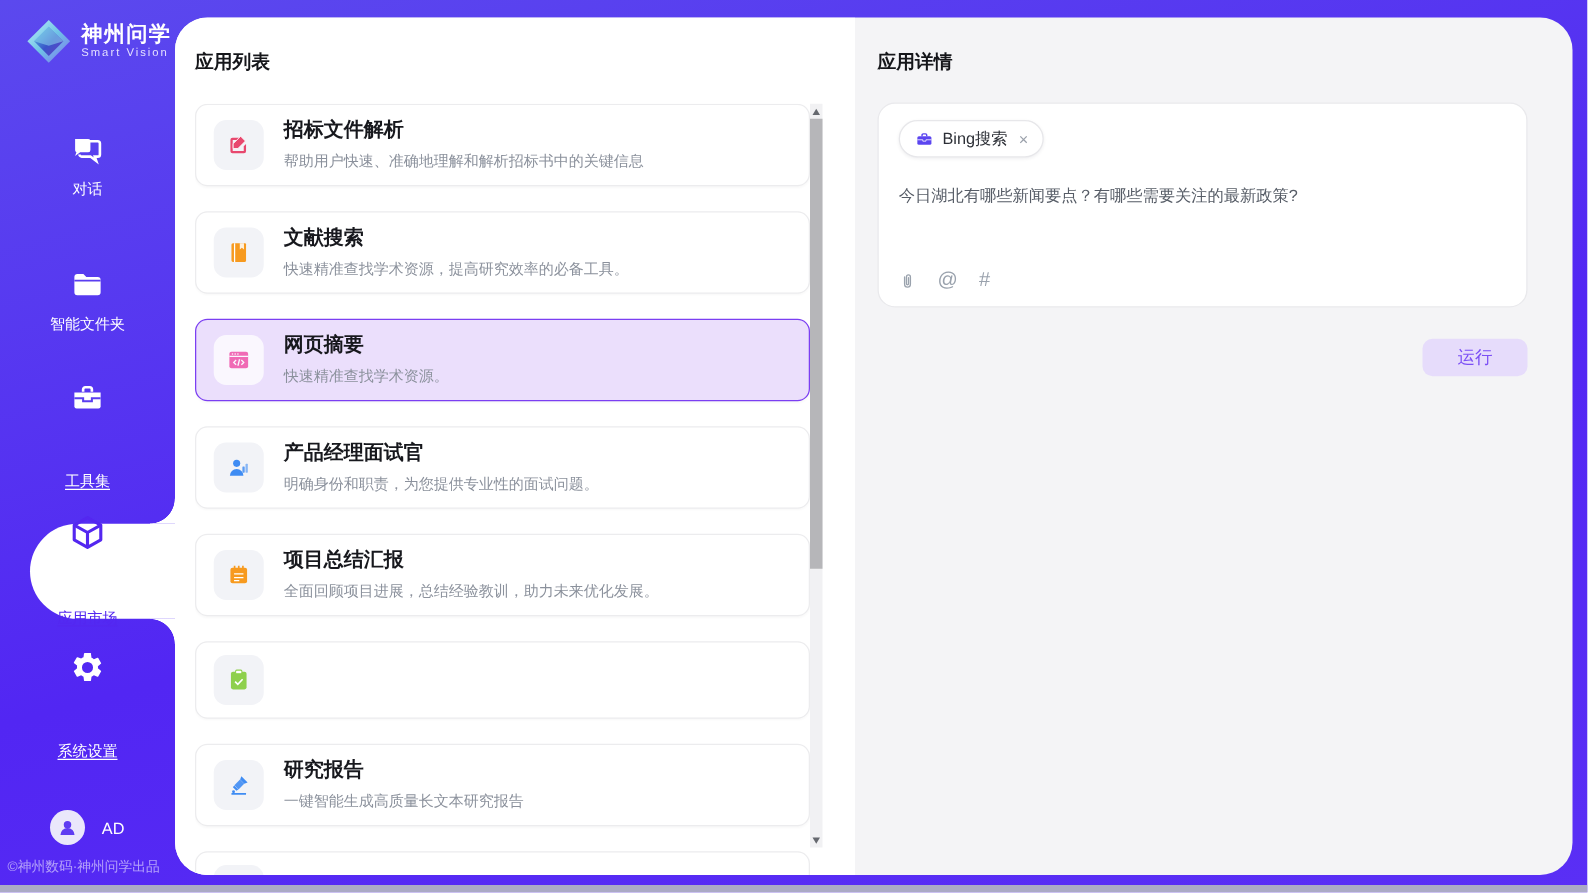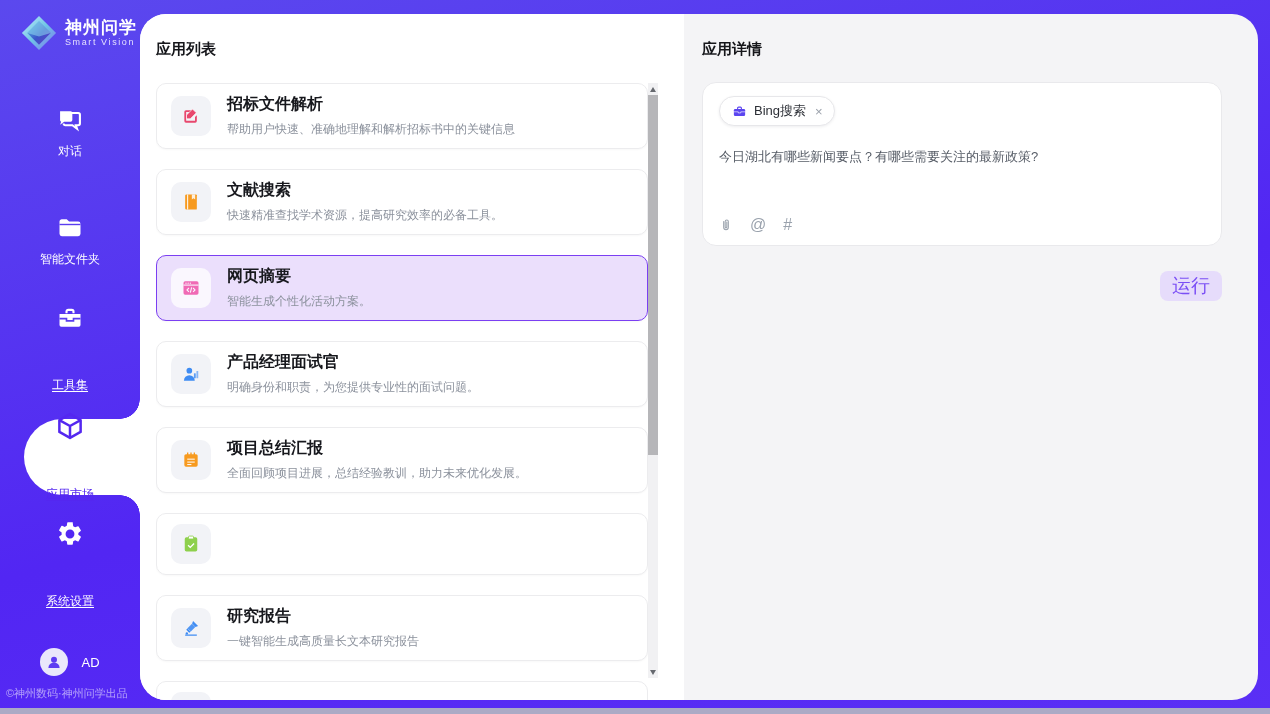--- a/index.html
+++ b/index.html
@@ -67,22 +67,22 @@
   .composer { position:absolute; top:68px; left:18px; right:36px; height:164px; background:#fff;
               border:1px solid #e9e9ec; border-radius:14px; padding:13px 16px; }
   .chip { display:inline-flex; align-items:center; gap:7px; height:30px; padding:0 11px 0 12px; background:#fff;
           border:1px solid #e7e7ea; border-radius:17px; box-shadow:0 1px 3px rgba(20,20,40,.07);
           font-size:13px; color:#2c2f36; cursor:pointer; }
   .chip-x { color:#9aa0aa; font-size:13px; margin-left:2px; cursor:pointer; }
   .prompt { margin-top:22px; font-size:13px; color:#565c66; line-height:18px; cursor:text; }
   .composer-icons { position:absolute; left:16px; bottom:11px; display:flex; gap:17px; align-items:center;
                     color:#9aa2ad; font-size:16px; }
   .composer-icons .ic { cursor:pointer; display:flex; align-items:center; }
-  .run-btn { position:absolute; top:257px; right:36px; min-width:51px; height:30px; padding:0 12px;
-             background:#e6dcfb; color:#7b4ff5; font-size:19px; border-radius:8px; border:none;
+  .run-btn { position:absolute; top:257px; right:36px; min-width:51px; height:30px; padding:0 28px;
+             background:#e6dcfb; color:#7b4ff5; font-size:14px; border-radius:8px; border:none;
              display:flex; align-items:center; justify-content:center; cursor:pointer; }
 
   
   .c-red   { color:#e8486e; }
   .c-orange{ color:#f79a1f; }
   .c-pink  { color:#f06ab5; }
   .c-blue  { color:#3f8cf3; }
   .c-green { color:#8ed04c; }
   svg { display:block; }
 </style>
@@ -220,21 +220,21 @@
               <rect x="3" y="4" width="18" height="16" rx="2"></rect>
               <path d="M3 8.5h18" stroke="#faf7fe" stroke-width="1.3"></path>
               <circle cx="6" cy="6.2" r="0.8" fill="#faf7fe"></circle>
                 <circle cx="8.6" cy="6.2" r="0.8" fill="#faf7fe"></circle>
                 <circle cx="11.2" cy="6.2" r="0.8" fill="#faf7fe"></circle>
               <path d="M9.5 12l-2.3 2.3 2.3 2.3M14.5 12l2.3 2.3-2.3 2.3M12.8 11.3l-1.6 6.2" stroke="#faf7fe" stroke-width="1.3" fill="none"></path>
             </svg>
           </span>
           <span class="card-text">
             <span class="card-title">网页摘要</span>
-            <span class="card-desc">智能生成个性化活动方案。</span>
+            <span class="card-desc">快速精准查找学术资源。</span>
           </span>
         </div>
 
         <div class="card">
           <span class="tile c-blue">
             <svg width="20" height="20" viewBox="0 0 24 24" fill="currentColor">
               <circle cx="10" cy="8" r="3.4"></circle>
               <path d="M3.5 20a6.5 6.5 0 0 1 13 0z"></path>
               <rect x="15.5" y="11" width="2.2" height="6" rx="0.6" opacity="0.85"></rect>
               <rect x="18.5" y="8.5" width="2.2" height="8.5" rx="0.6" opacity="0.6"></rect>

